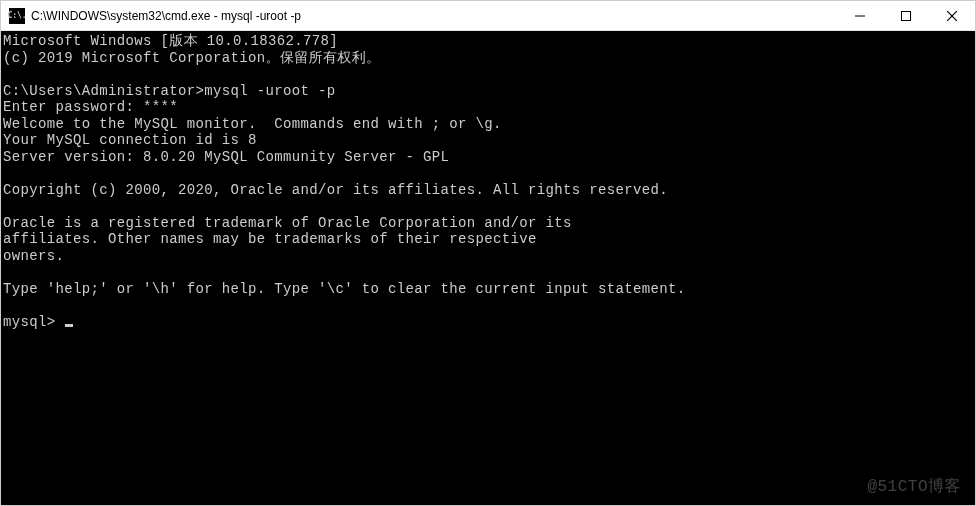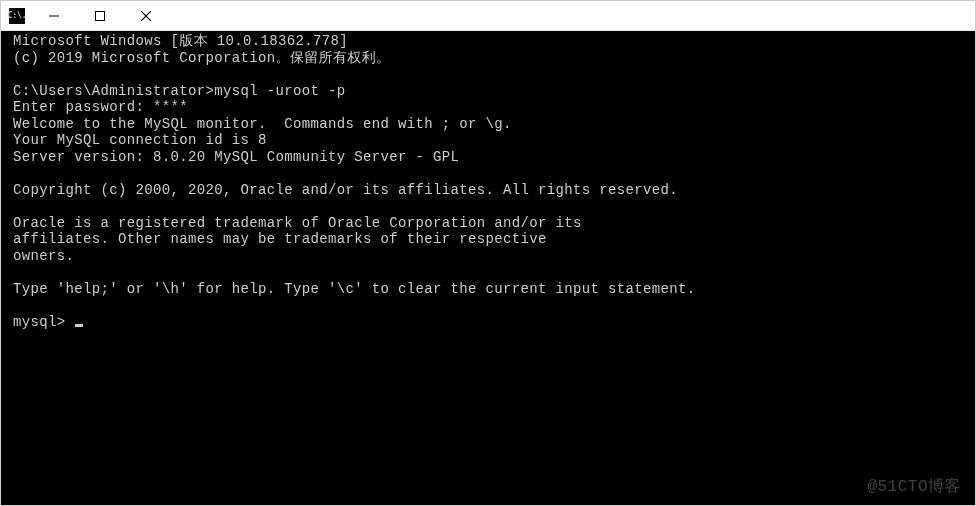--- a/index.html
+++ b/index.html
@@ -54,21 +54,21 @@
       color: #000000;
     }
     .titlebar-btn svg { width: 10px; height: 10px; }
     .terminal {
       flex: 1;
       background: #000000;
       color: #cccccc;
       font-family: "NSimSun", "SimSun", "Consolas", "Courier New", monospace;
       font-size: 14px;
       line-height: 16.5px;
-      padding: 2px 0 0 12px;
+      padding: 2px 0 0 2px;
       white-space: pre;
       overflow: hidden;
       letter-spacing: 0.35px;
       position: relative;
     }
     .cursor {
       display: inline-block;
       width: 8px;
       height: 3px;
       background: #cccccc;
@@ -84,20 +84,21 @@
       font-family: Liberation Mono, monospace;
       letter-spacing: 0.5px;
     }
   </style>
 </head>
 <body>
 
 <div class="window">
   <div class="titlebar">
     <div class="titlebar-icon">C:\.</div>
+    <div class="titlebar-title">C:\WINDOWS\system32\cmd.exe - mysql  -uroot -p</div>
     <div class="titlebar-controls">
       <div class="titlebar-btn">
         <svg viewBox="0 0 10 10">
             <line x1="0" y1="5" x2="10" y2="5" stroke="currentColor" stroke-width="1"></line>
           </svg>
       </div>
       <div class="titlebar-btn">
         <svg viewBox="0 0 10 10">
             <rect x="0.5" y="0.5" width="9" height="9" fill="none" stroke="currentColor" stroke-width="1"></rect>
           </svg>

